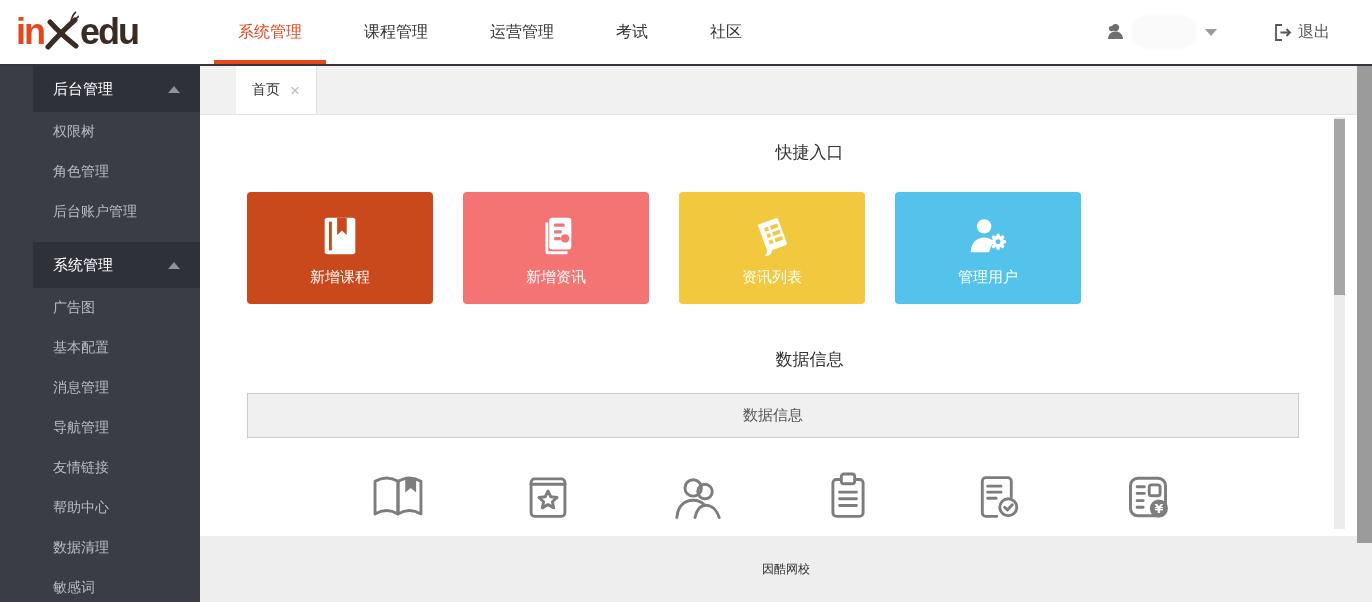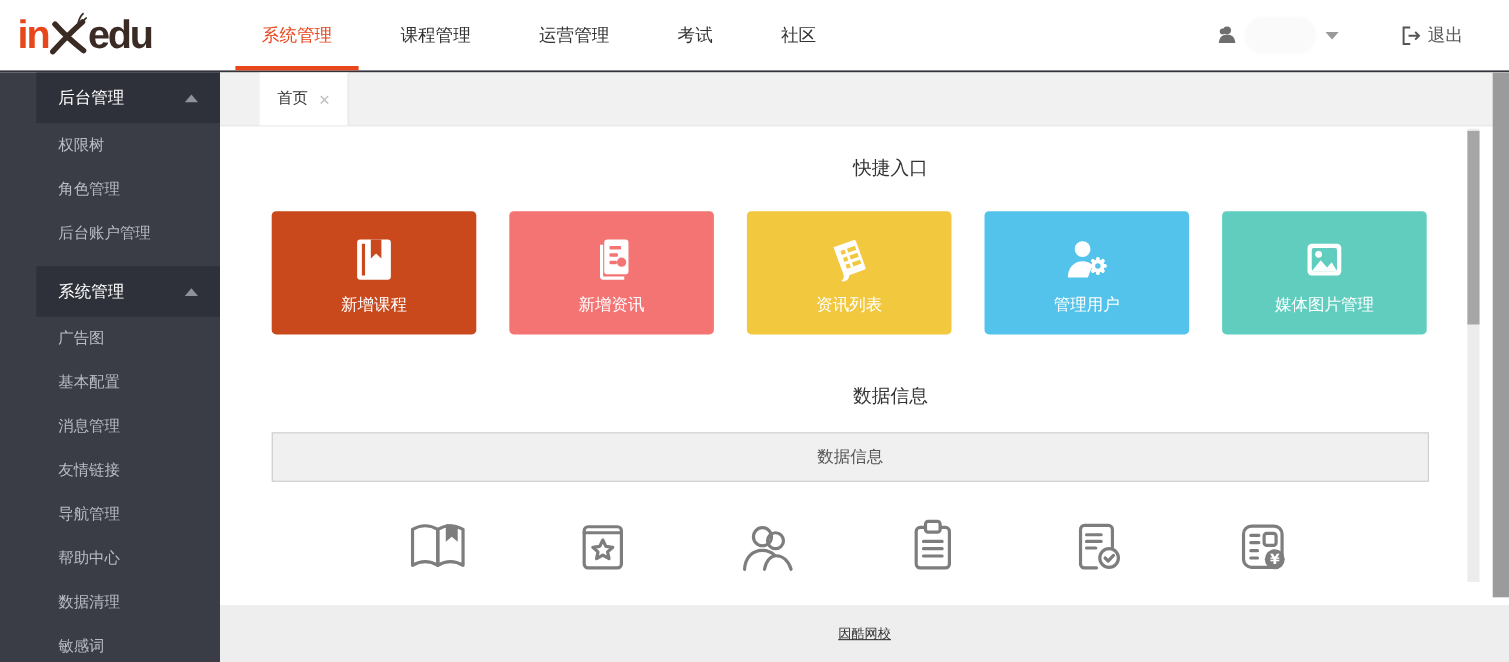--- a/index.html
+++ b/index.html
@@ -57,22 +57,22 @@
 
   .title2 { margin-top:44px; }
   .panel { width:1052px; margin-top:22px; }
   .panel-head { height:45px; background:#f0f0f0; border:1px solid #ccc; display:flex; align-items:center;
                 justify-content:center; font-size:15px; color:#555; }
   .panel-body { padding-top:30px; display:flex; justify-content:center; gap:92px; }
   .gicon { display:inline-flex; }
   .gicon svg { stroke:#7d7d7d; fill:none; stroke-width:2.4; stroke-linecap:round; stroke-linejoin:round; }
 
   
-  .footer { height:52px; background:#eee; display:flex; align-items:center; justify-content:center;
-            font-size:12px; color:#333;text-decoration:underline; }
+  .footer { height:66px; background:#eee; display:flex; align-items:center; justify-content:center;
+            font-size:12px; color:#333; }
 
   
   .outer-scrollbar { position:absolute; top:0; right:0; width:15px; bottom:59px; background:#9b9b9b; z-index:5; }
   .inner-scrollbar { position:absolute; top:51px; right:27px; width:11px; height:412px; background:#ececec; z-index:4; }
   .inner-thumb { position:absolute; top:2px; left:0; width:11px; height:176px; background:#a6a6a6; }
 </style>
 </head>
 <body>
 
 <div class="app">
@@ -131,22 +131,22 @@
       </div>
       <div class="side-gap"></div>
       <div class="side-section">
         <div class="sec-head">
           <span>系统管理</span>
           <span class="sec-arrow"></span>
         </div>
         <div class="side-item">广告图</div>
         <div class="side-item">基本配置</div>
         <div class="side-item">消息管理</div>
+        <div class="side-item">导航管理</div>
         <div class="side-item">友情链接</div>
-        <div class="side-item">导航管理</div>
         <div class="side-item">帮助中心</div>
         <div class="side-item">数据清理</div>
         <div class="side-item">敏感词</div>
       </div>
     </aside>
 
     <div class="right">
       <div class="tabbar">
         <div class="tab">
           <span>首页</span>
@@ -211,31 +211,20 @@
                   <rect x="32.7" y="21.5" width="3.6" height="17" rx="1.6" transform="rotate(90 34.5 30)"></rect>
                   <rect x="32.7" y="21.5" width="3.6" height="17" rx="1.6" transform="rotate(135 34.5 30)"></rect>
                   <circle cx="34.5" cy="30" r="6.2"></circle>
                 </g>
                 <circle class="cut" cx="34.5" cy="30" r="2.6"></circle>
               </svg>
             </span>
             <span class="card-label">管理用户</span>
           </div>
 
-          <div class="card" style="--card: #60cdbf;">
-            <span class="card-icon">
-              <svg width="46" height="46" viewBox="0 0 48 48">
-                <rect fill="#fff" x="8" y="9" width="32" height="30" rx="4"></rect>
-                <rect class="cut" x="12" y="13" width="24" height="22" rx="2"></rect>
-                <circle fill="#fff" cx="18.5" cy="19" r="3.2"></circle>
-                <path fill="#fff" d="M12 35l8.5-10.5 6 7 4.5-5 5 8.5z"></path>
-              </svg>
-            </span>
-            <span class="card-label">媒体图片管理</span>
-          </div>
         </div>
 
         <h2 class="sec-title title2">数据信息</h2>
 
         <div class="panel">
           <div class="panel-head">数据信息</div>
           <div class="panel-body">
             <span class="gicon">
               <svg width="58" height="58" viewBox="0 0 48 48">
                 <path d="M5 11c6-3.5 13-3.5 19 0v27c-6-3.5-13-3.5-19 0z"></path>

